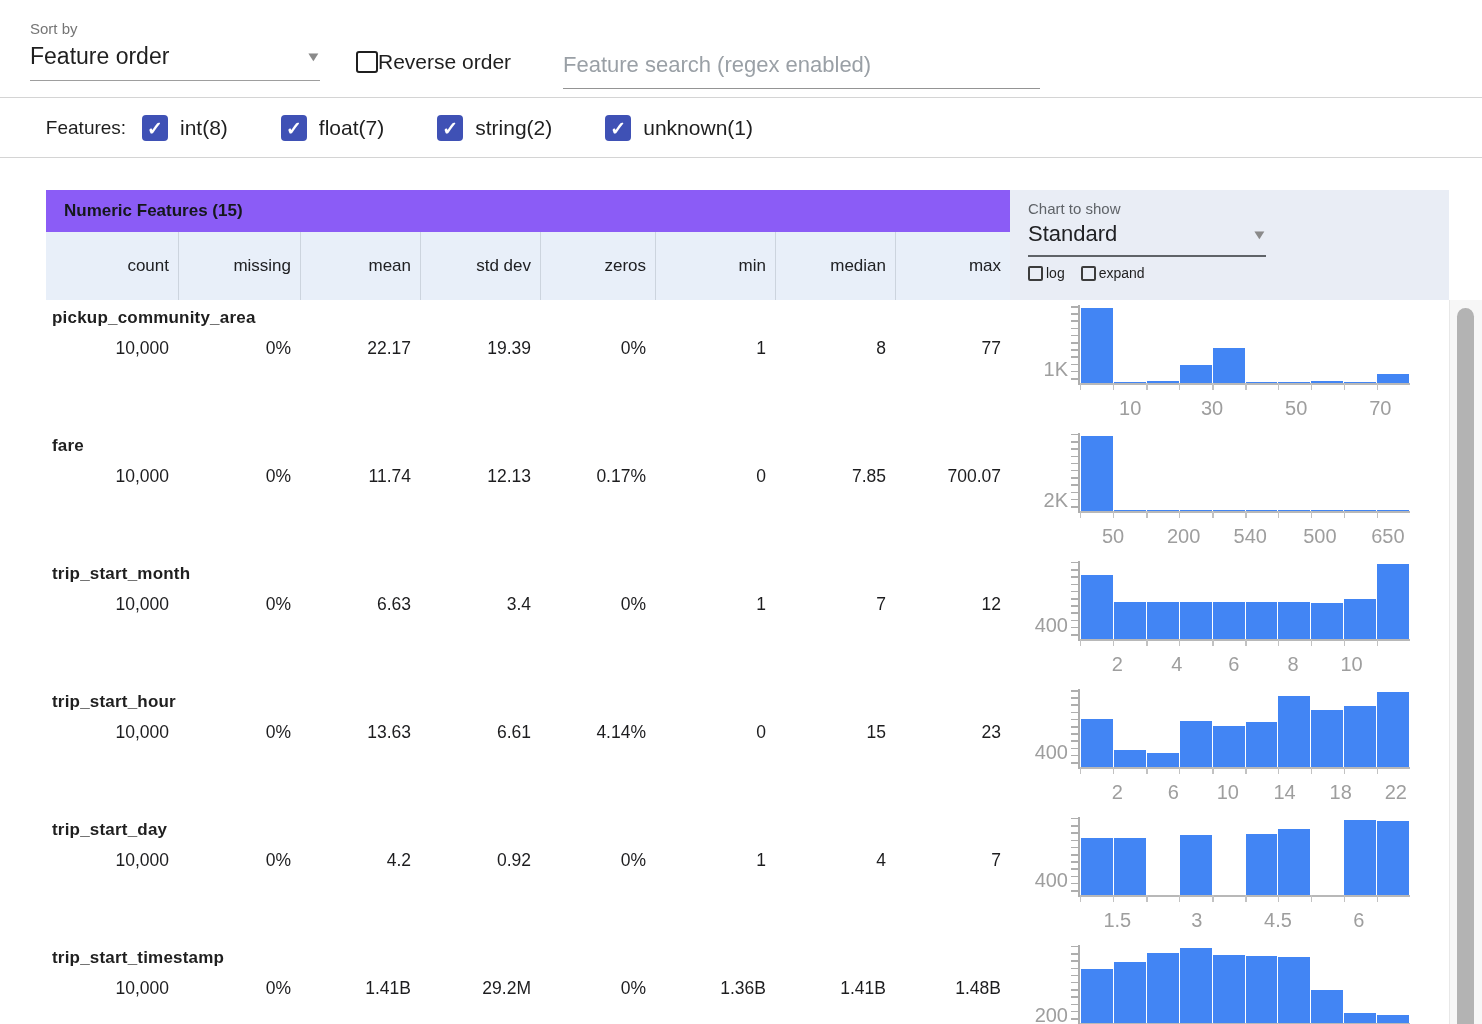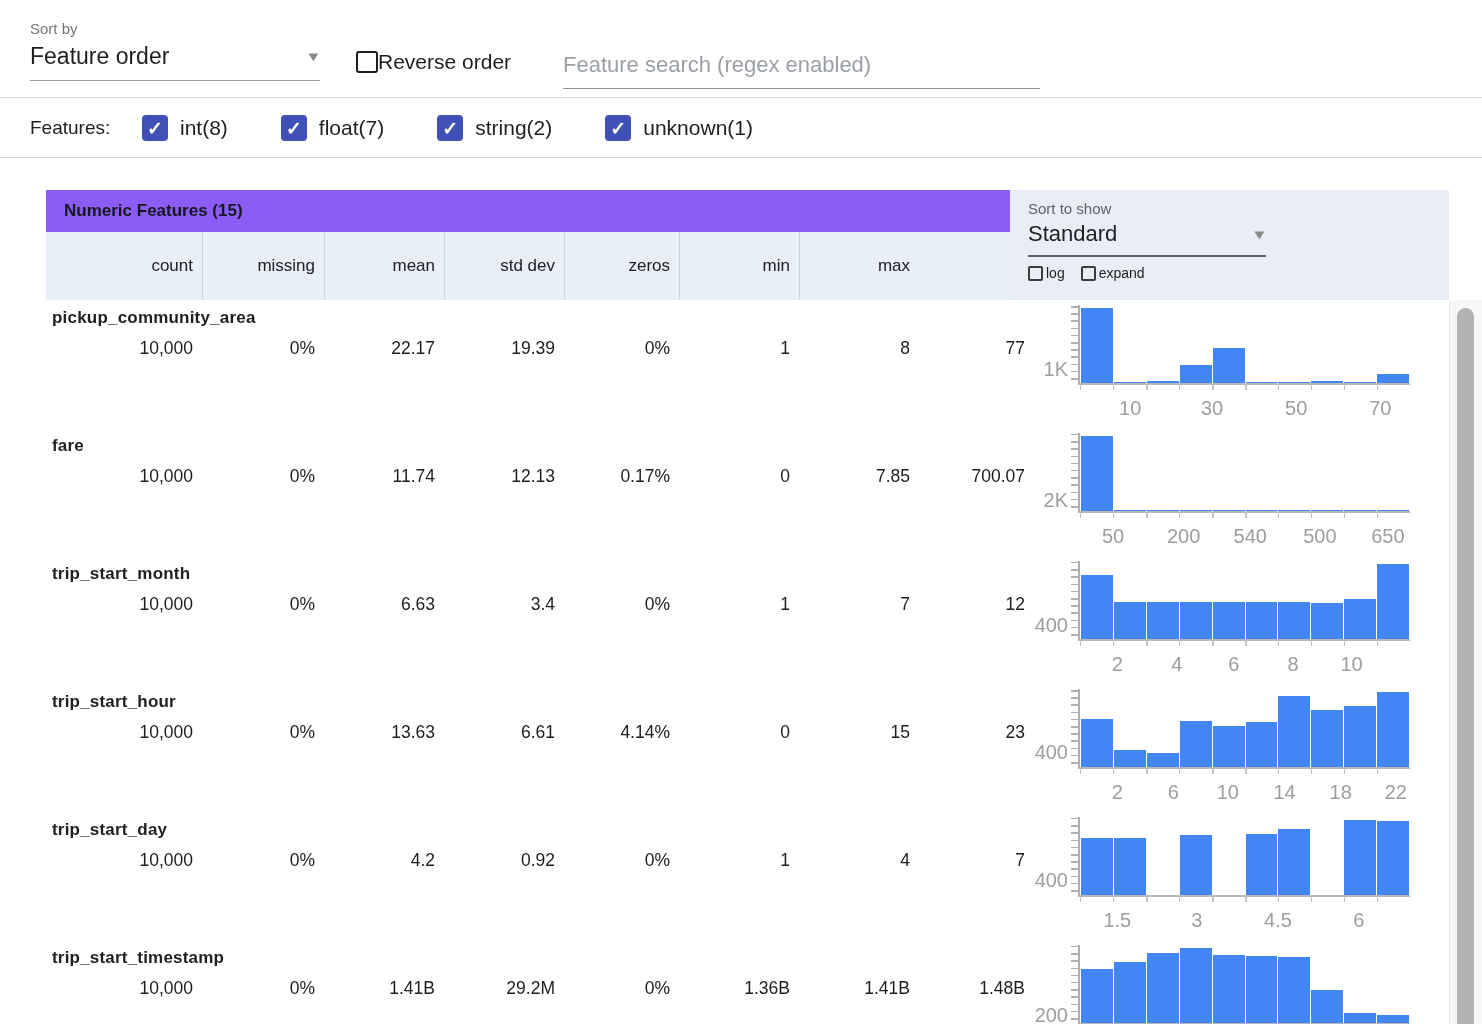--- a/index.html
+++ b/index.html
@@ -14,29 +14,29 @@
   .caret { color:#8a8a8a; font-size:13px; transform:scaleX(1.3); }
   .reverse-group { position:absolute; left:356px; top:50px; display:flex; align-items:center; cursor:pointer; }
   .cb-outline { width:22px; height:22px; border:2px solid #1f1f1f; border-radius:3px; background:#fff; }
   .reverse-label { font-size:21px; }
   .search-group { position:absolute; left:563px; top:48px; width:477px; }
   .search-group input { width:100%; border:none; outline:none; border-bottom:1px solid #949494; font-size:22px; padding:4px 0 10px 0; font-family:"Liberation Sans", sans-serif; color:#1f1f1f; background:transparent; }
   .search-group input::placeholder { color:#9aa0a6; }
 
   
   .filters { position:absolute; left:0; top:99px; width:1482px; height:59px; background:#fff; border-bottom:1px solid #d4d4d4; display:flex; align-items:center; }
-  .filters-label { font-size:19px; margin-left:30px; width:112px; }
+  .filters-label { font-size:19px; margin-left:30px; width:112px;text-align:center; }
   .filter-item { display:flex; align-items:center; margin-right:53px; cursor:pointer; }
   .cb-checked { width:26px; height:26px; background:#3f51b5; border-radius:4px; color:#fff; display:flex; align-items:center; justify-content:center; font-size:19px; font-weight:bold; }
   .filter-item .flabel { font-size:21px; margin-left:12px; }
 
   
   .panel { position:absolute; left:46px; top:190px; width:1403px; }
   .table-title { width:964px; height:42px; background:#8b5cf6; display:flex; align-items:center; padding-left:18px; font-size:17px; font-weight:bold; color:#15181c; }
-  .cols { display:grid; grid-template-columns:132px 122px 120px 120px 115px 120px 120px 115px;padding-left:24px; }
+  .cols { display:grid; grid-template-columns:132px 122px 120px 120px 115px 120px 120px 115px; }
   .subheader { width:964px; height:68px; background:#e8eff9; }
   .subheader .hcell { display:flex; align-items:center; justify-content:flex-end; padding-right:9px; font-size:17px; color:#202124; }
   .subheader .hcell + .hcell { border-left:1px solid #ccd4de; }
 
   .chart-controls { position:absolute; left:964px; top:0; width:439px; height:110px; background:#e9edf5; padding:10px 0 0 18px; }
   .cc-label { font-size:15px; color:#5f6368; margin-bottom:4px; }
   .cc-select { width:238px; display:flex; justify-content:space-between; align-items:center; border-bottom:2px solid #5f6368; padding-bottom:8px; font-size:22px; color:#202124; cursor:pointer; }
   .cc-checks { display:flex; align-items:center; margin-top:8px; }
   .cc-check { display:flex; align-items:center; cursor:pointer; }
   .cc-box { width:15px; height:15px; border:2px solid #3c3c3c; border-radius:2px; background:transparent; }
@@ -113,25 +113,26 @@
 
 <div class="panel">
   <div class="table-title">Numeric Features (15)</div>
   <div class="subheader cols" id="subheader">
       <div class="hcell">count</div>
       <div class="hcell">missing</div>
       <div class="hcell">mean</div>
       <div class="hcell">std dev</div>
       <div class="hcell">zeros</div>
       <div class="hcell">min</div>
+      <div class="hcell">median</div>
       <div class="hcell">max</div>
     </div>
 
   <div class="chart-controls">
-    <div class="cc-label">Sort to show</div>
+    <div class="cc-label">Chart to show</div>
     <div class="cc-select">
       <span>Standard</span>
       <span class="caret">▼</span>
     </div>
     <div class="cc-checks">
       <div class="cc-check">
         <span class="cc-box"></span>
         <span class="clabel">log</span>
       </div>
       <div class="cc-check">

